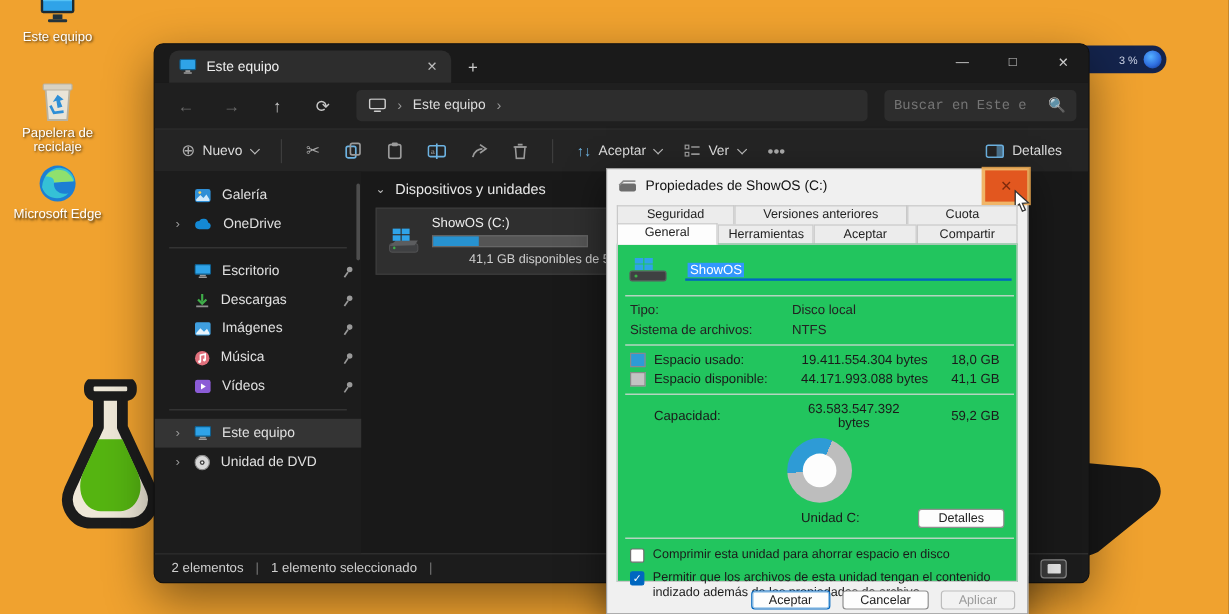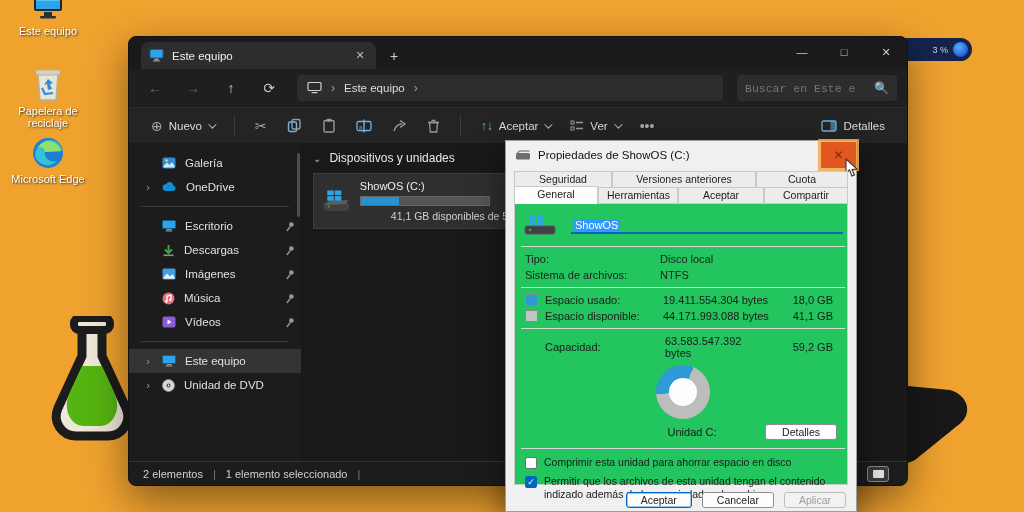--- a/index.html
+++ b/index.html
@@ -137,21 +137,21 @@
   .name-row { gap:12px; padding:2px 2px 6px 2px; }
   .name-input { flex:1; border-bottom:2px solid #0067c0; padding:2px 2px 1px 2px; }
   .name-sel { background:#3297fd; color:#fff; padding:0 2px; font-size:11px; }
   .hsep { height:1px; background:#d9d9d9; margin:4px 0; }
   .frow { padding:2px 4px; }
   .frow .fl { flex:0 0 135px; color:#222; }
   .frow .fv { color:#222; }
   .urow { padding:2px 4px; align-items:center; }
   .swatch { width:13px; height:12px; border:1px solid #8a8a8a; margin-right:7px; flex:0 0 auto; }
   .urow .ul { flex:0 0 118px; }
-  .urow .ub { flex:0 0 115px; text-align:left; }
+  .urow .ub { flex:0 0 115px; text-align:center; }
   .urow .ug { flex:1; text-align:right; padding-right:8px; }
   .caprow .ul { flex:0 0 140px; }
   .donut-wrap { display:flex; justify-content:center; margin-top:4px; }
   .donut {
     width:54px; height:54px; border-radius:50%;
     background:conic-gradient(from 265deg, #2e9bd6 0 118deg, #bdbdbd 118deg 360deg);
     display:flex; align-items:center; justify-content:center;
   }
   .donut .hole { width:28px; height:28px; border-radius:50%; background:#fdfdfd; }
   .caption-row { margin-top:5px; padding:0 8px; align-items:center; }

